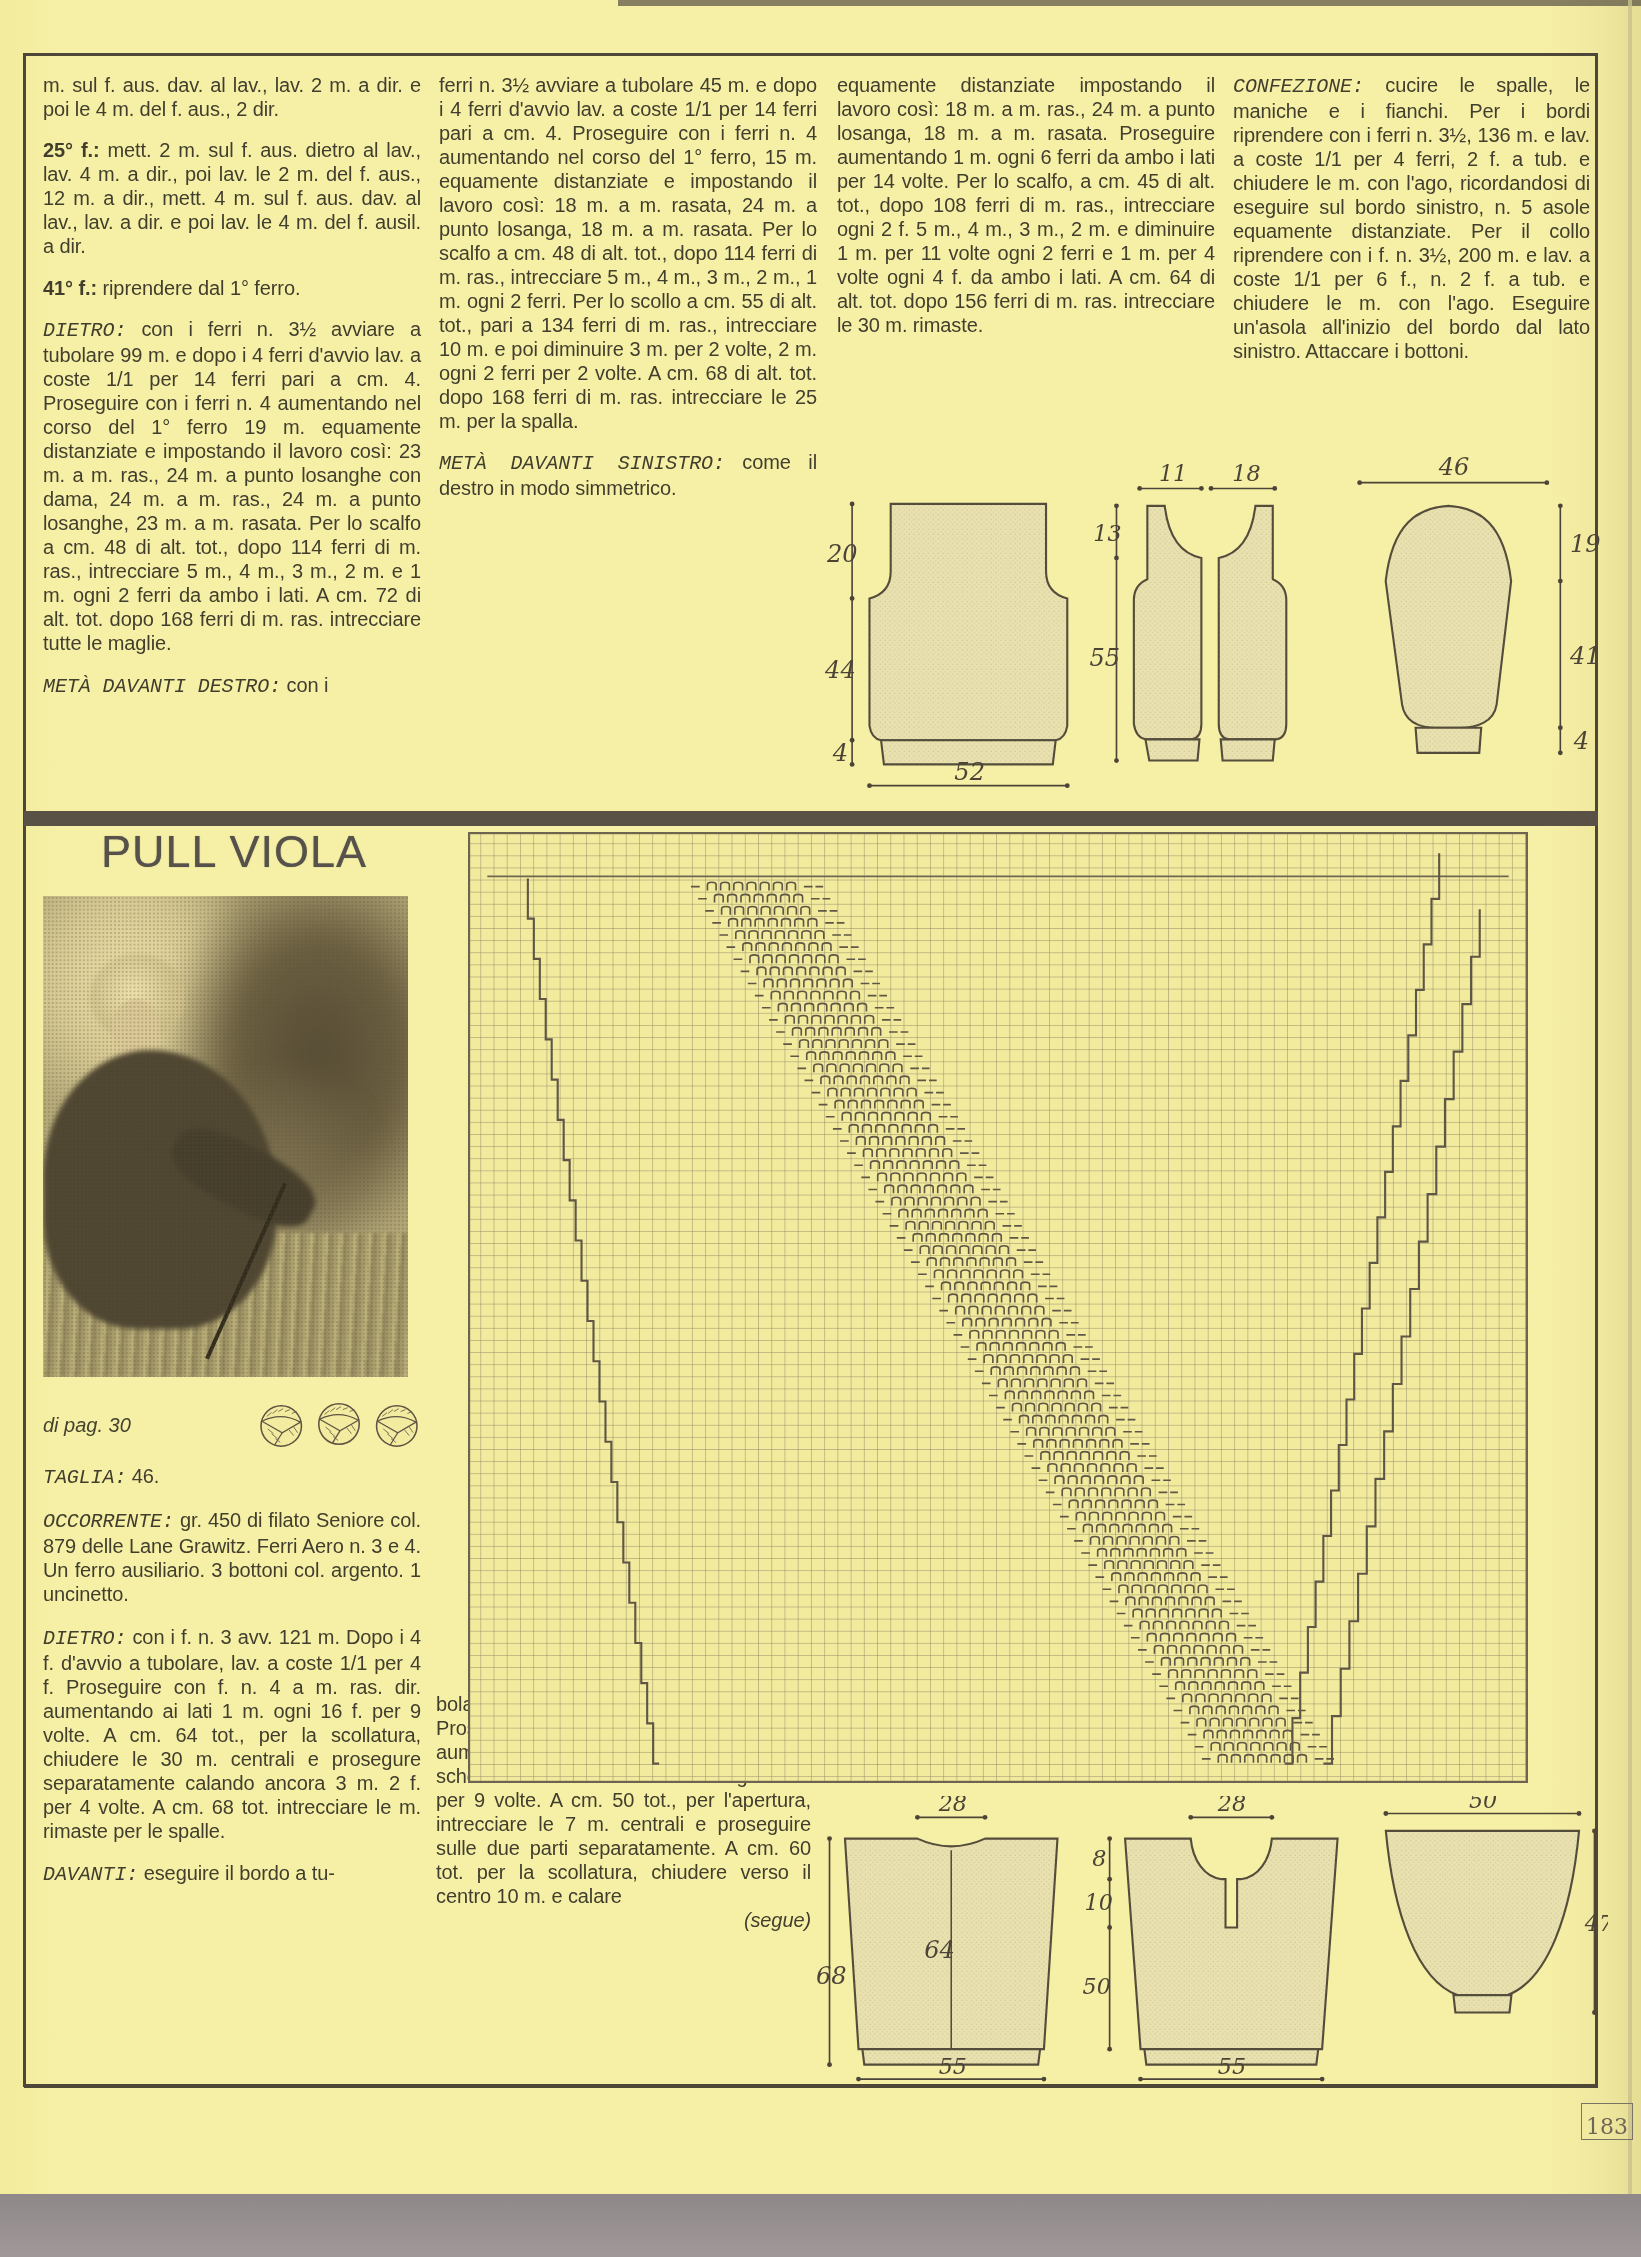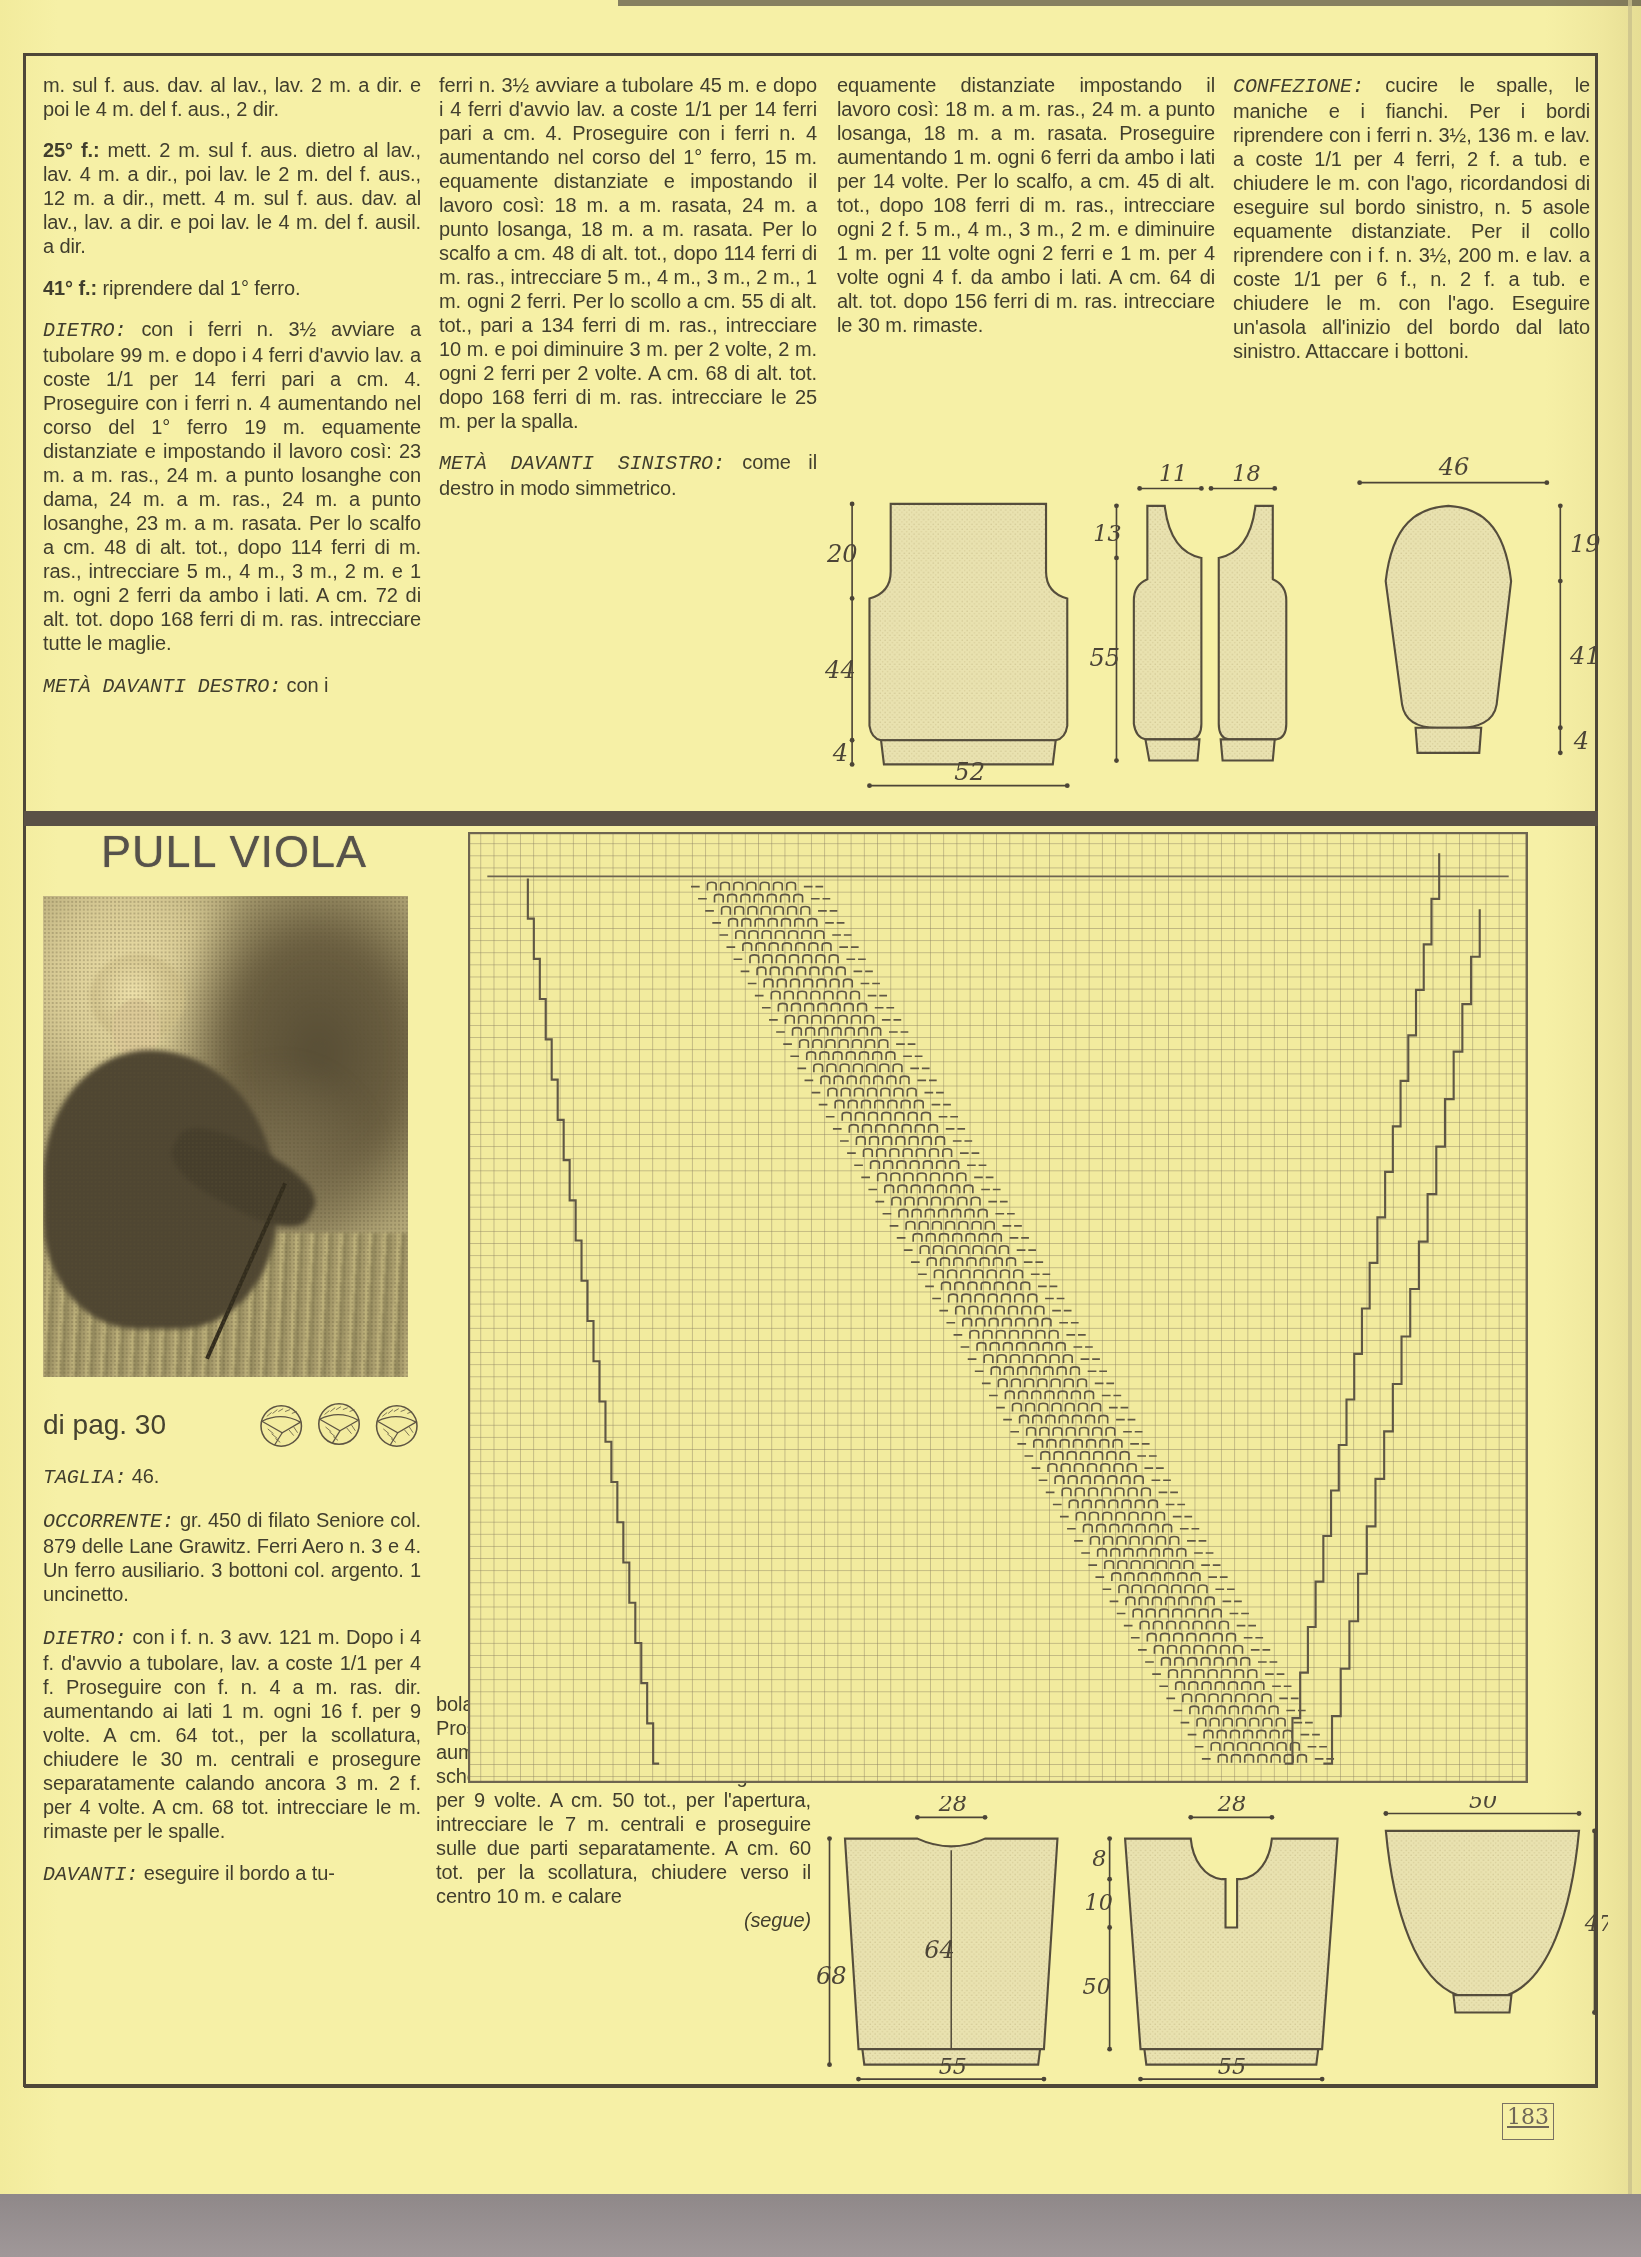--- a/index.html
+++ b/index.html
@@ -53,34 +53,34 @@
   .ph-body{left:0%;top:32%;width:64%;height:58%;border-radius:46% 54% 42% 40%;
     background:#4f4632;filter:blur(2.4px);}
   .ph-arm{left:34%;top:52%;width:42%;height:13%;border-radius:40%;
     background:#463e2c;transform:rotate(28deg);filter:blur(2.4px);}
   .ph-stick{left:55%;top:58%;width:3.9px;height:40%;background:#322c1d;transform:rotate(24deg);}
   .ph-dots{left:0;top:0;width:100%;height:100%;
     background-image:radial-gradient(rgba(92,82,52,.28) 1px,transparent 1.4px);
     background-size:3.9px 3.9px;}
 
   .refrow{position:absolute;left:43px;top:1398px;width:378px;height:54px;}
-  .refrow .ref{font-size:28px;color:#45422f;line-height:54px;}
+  .refrow .ref{font-style:italic;font-size:20px;color:#45422f;line-height:54px;}
   .balls{position:absolute;right:0;top:1.9px;}
 
   .lower-left{position:absolute;left:43px;top:1464px;width:378px;font-size:20px;
     line-height:24px;text-align:justify;color:#413e2d;letter-spacing:-0.1px;}
   .lower-left p{margin:0 0 18.3px 0;}
 
   .cont-col{position:absolute;left:436px;top:1692px;width:375px;font-size:20px;
     line-height:24px;text-align:justify;color:#413e2d;letter-spacing:-0.1px;}
   .cont-col .segue{display:block;text-align:right;font-style:italic;margin-top:0;}
 
-  .pageno{position:absolute;left:1502px;top:2103px;width:50px;height:35px;
+  .pageno{position:absolute;left:1581px;top:2103px;width:50px;height:35px;
     border:1.9px solid #7a7263;color:#6f6757;font-family:"DejaVu Serif",serif;
-    font-size:22px;display:flex;align-items:flex-start;justify-content:center;text-decoration:underline;}
+    font-size:22px;display:flex;align-items:flex-end;justify-content:center;}
 
   svg text.mnum{font-family:"DejaVu Serif",serif;font-style:italic;font-size:25px;fill:#4c4537;}
   svg text.mnum-s{font-family:"DejaVu Serif",serif;font-style:italic;font-size:23px;fill:#4c4537;}
   svg .outline{fill:url(#ht);stroke:#554d3c;stroke-width:2.2;}
   svg .mline{stroke:#4c4537;stroke-width:1.7;}
   svg .mdot{fill:#4c4537;}
 </style>
 </head>
 <body>
 

